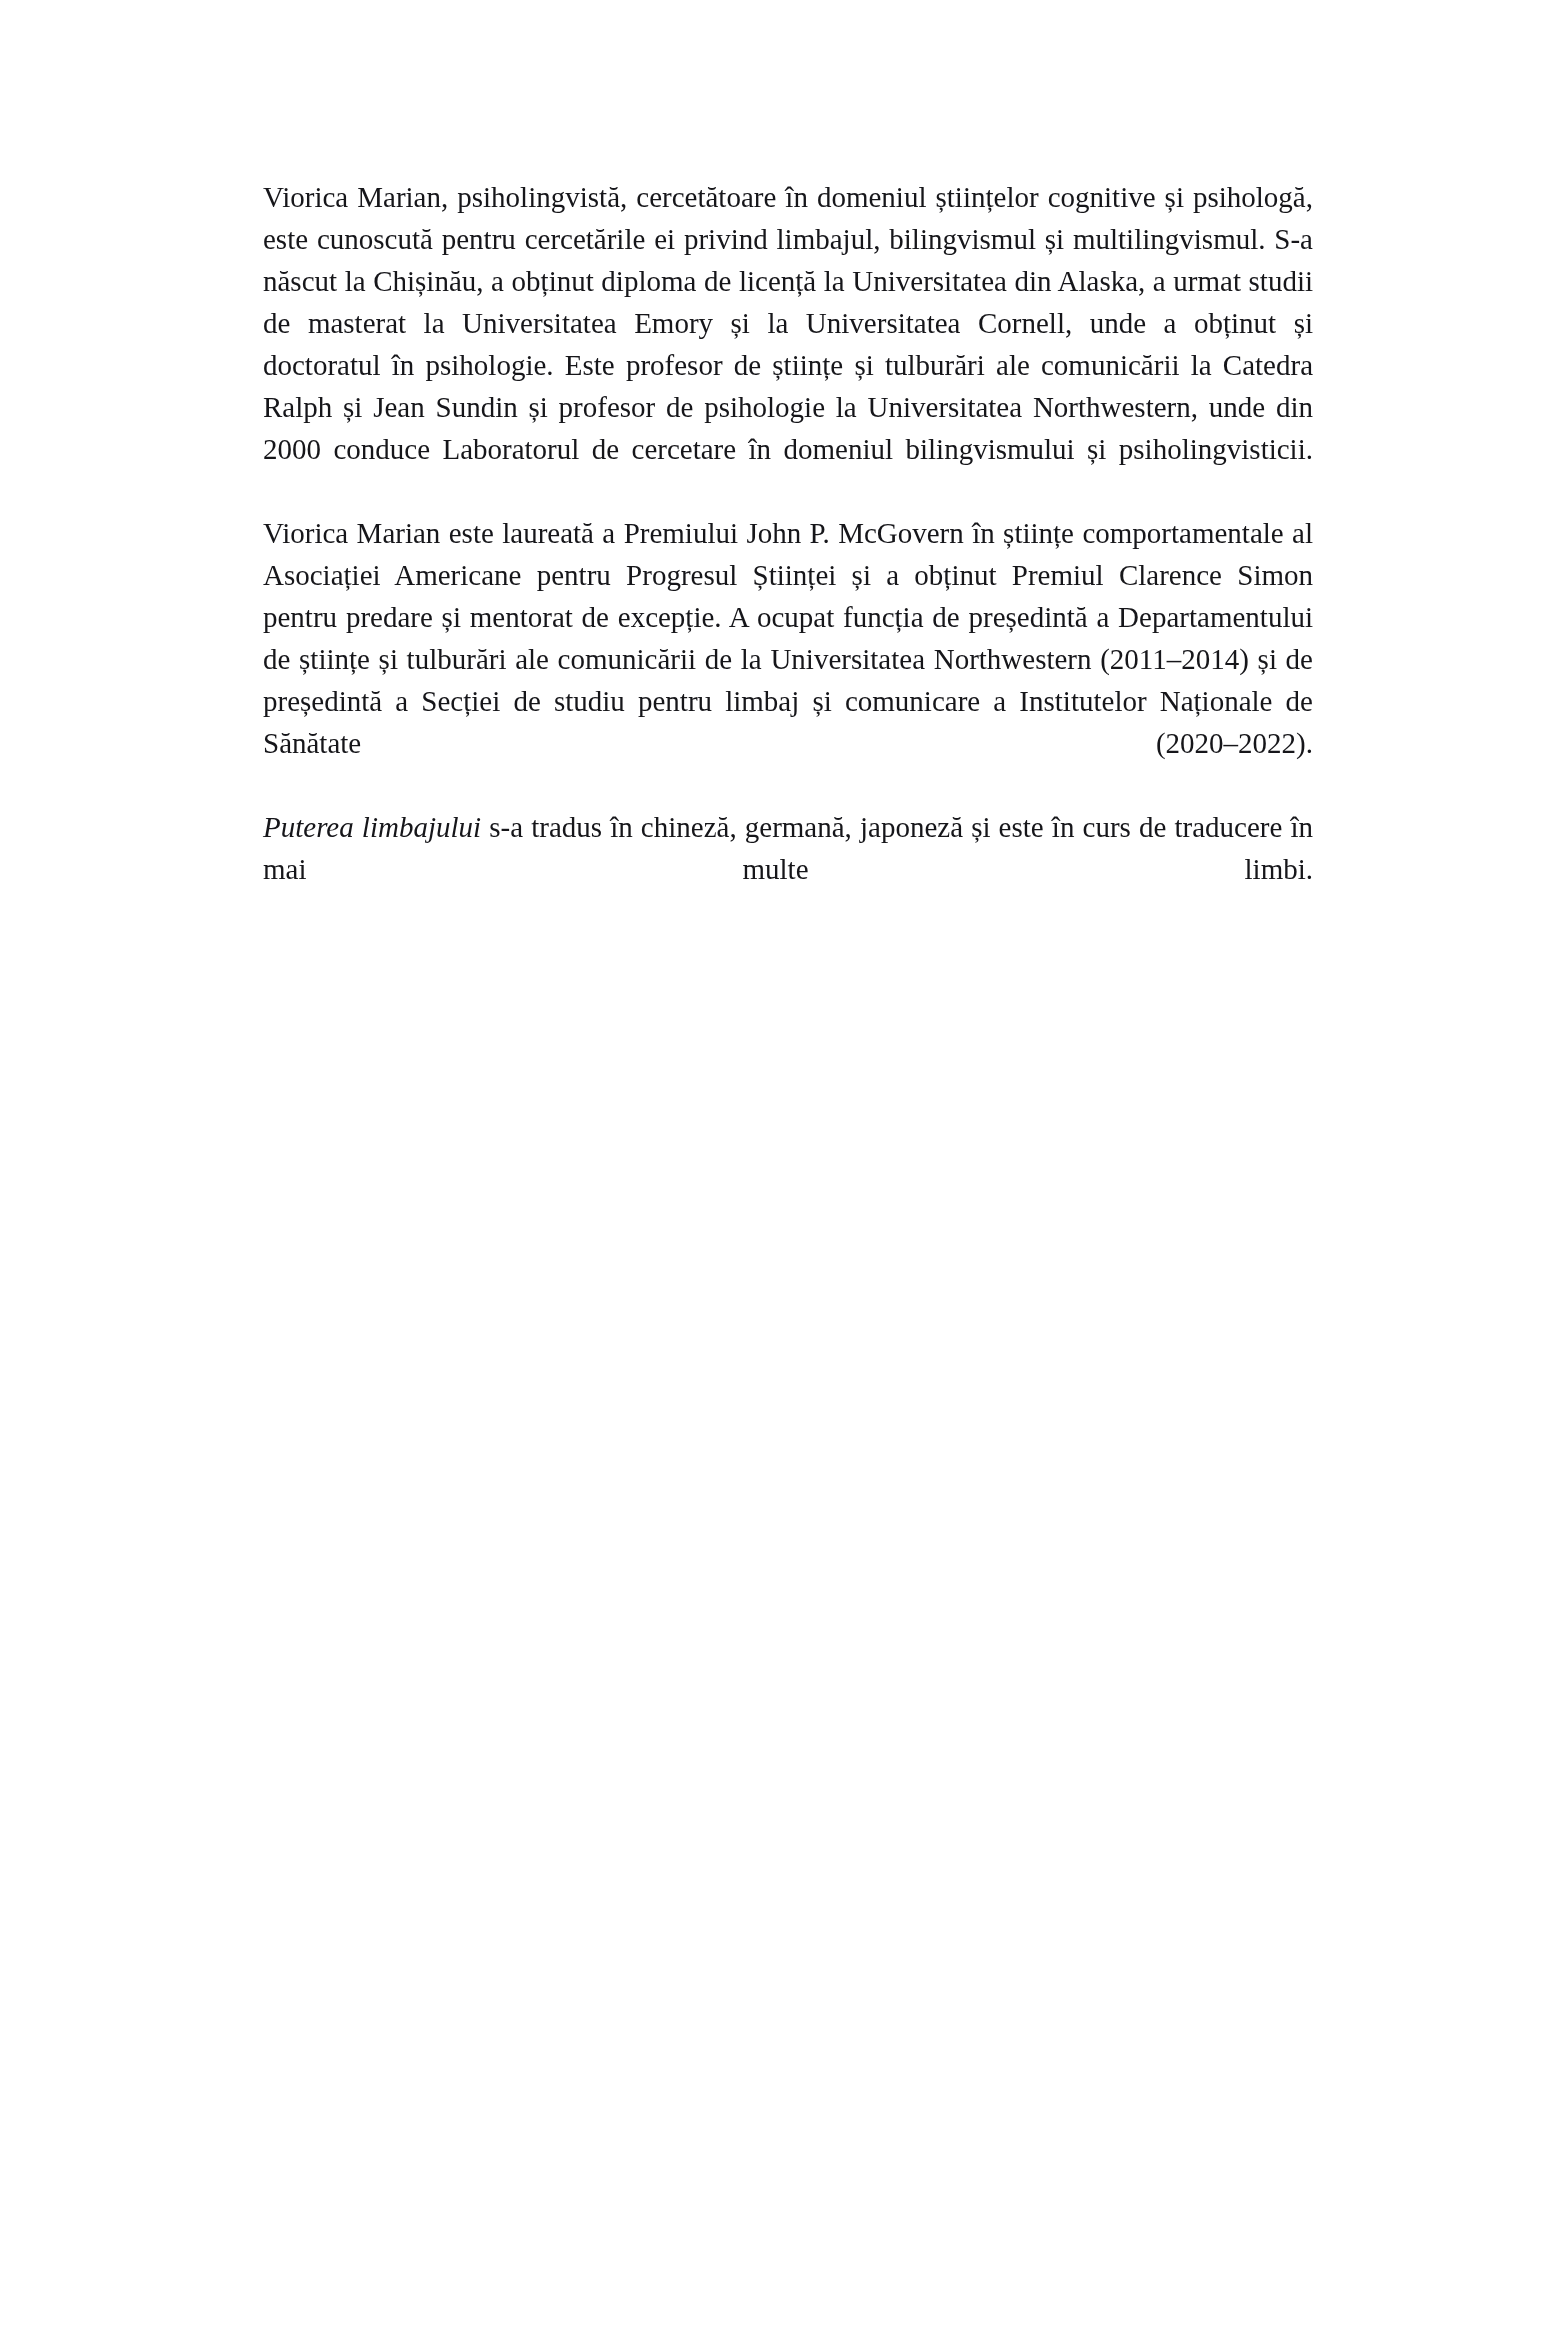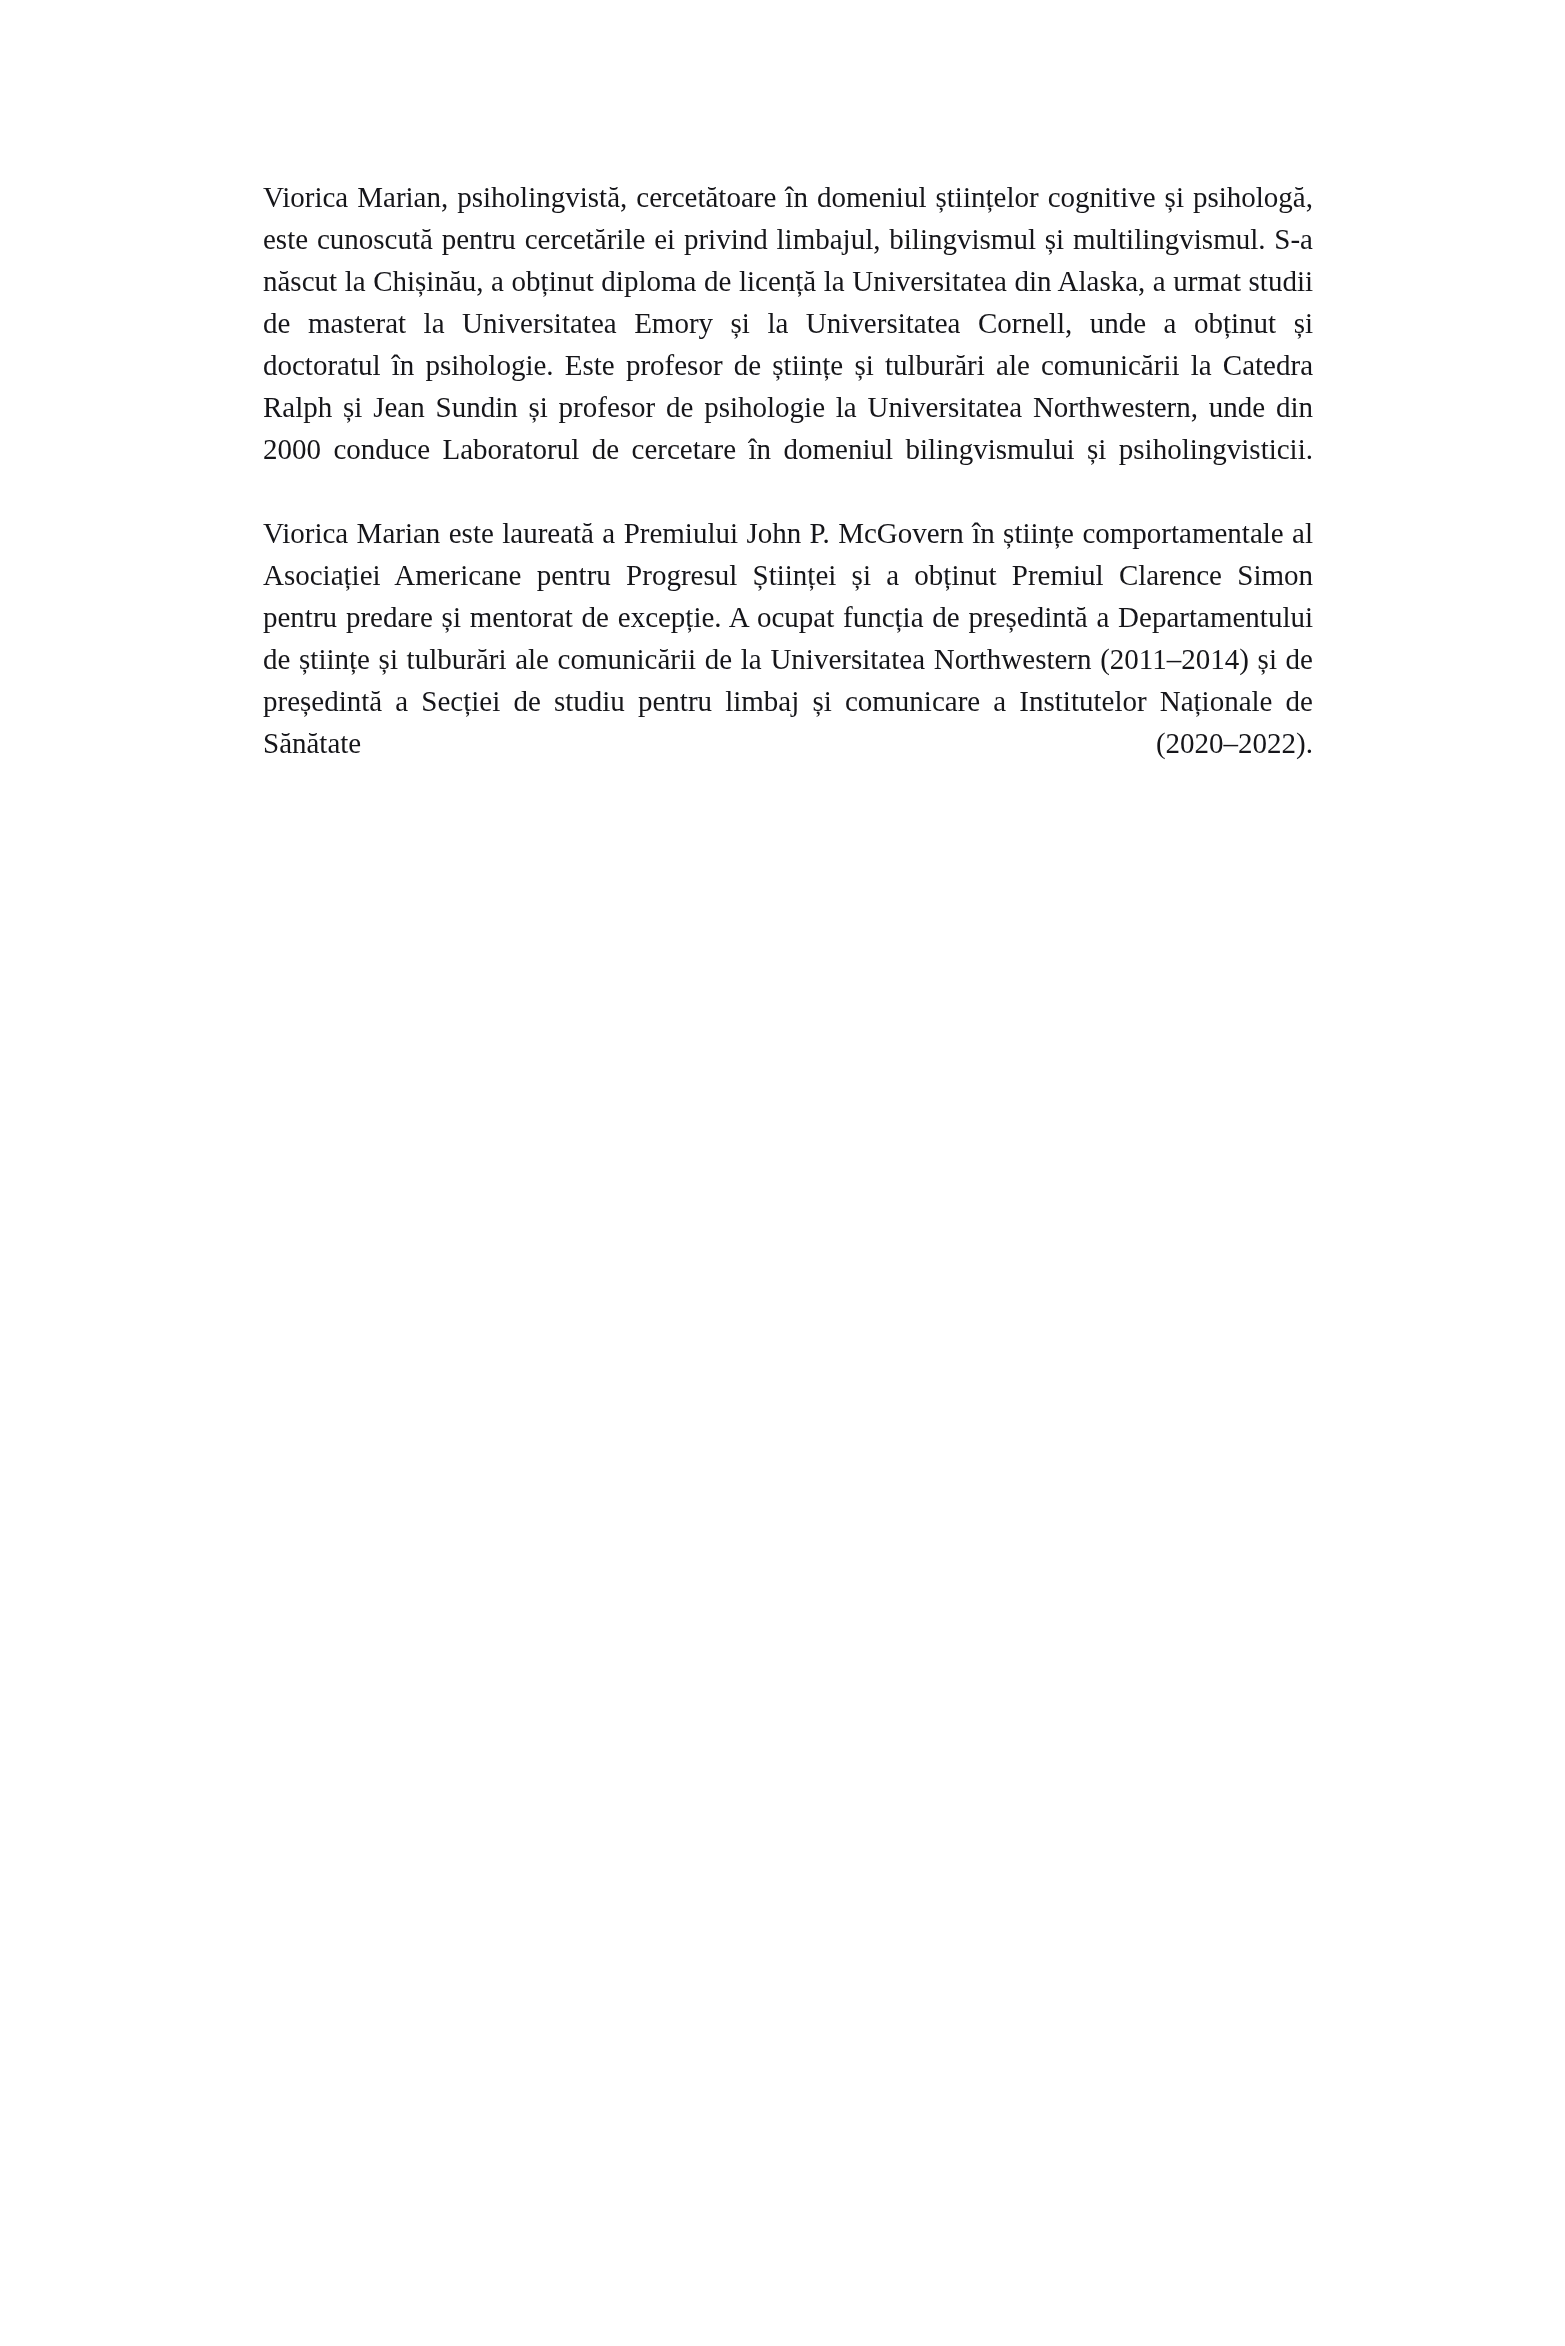--- a/index.html
+++ b/index.html
@@ -49,16 +49,17 @@
 </head>
 <body>
 
 <div class="page">
   <div class="text-block">
 
     <p class="para">Viorica Marian, psiholingvistă, cercetătoare în domeniul științelor cognitive și psihologă, este cunoscută pentru cercetările ei privind limbajul, bilingvismul și multilingvismul. S-a născut la Chișinău, a obținut diploma de licență la Universitatea din Alaska, a urmat studii de masterat la Universitatea Emory și la Universitatea Cornell, unde a obținut și doctoratul în psihologie. Este profesor de științe și tulburări ale comunicării la Catedra Ralph și Jean Sundin și profesor de psihologie la Universitatea Northwestern, unde din 2000 conduce Laboratorul de cercetare în domeniul bilingvismului și psiholingvisticii.</p>
 
     <p class="para">Viorica Marian este laureată a Premiului John P. McGovern în științe comportamentale al Asociației Americane pentru Progresul Științei și a obținut Premiul Clarence Simon pentru predare și mentorat de excepție. A ocupat funcția de președintă a Departamentului de științe și tulburări ale comunicării de la Universitatea Northwestern (2011–2014) și de președintă a Secției de studiu pentru limbaj și comunicare a Institutelor Naționale de Sănătate (2020–2022).</p>
 
+    <p class="para"><span class="ital">Puterea limbajului</span><span> s-a tradus în chineză, germană, japoneză și este în curs de traducere în mai multe limbi.</span></p>
 
   </div>
 </div>
 
 
 </body></html>

